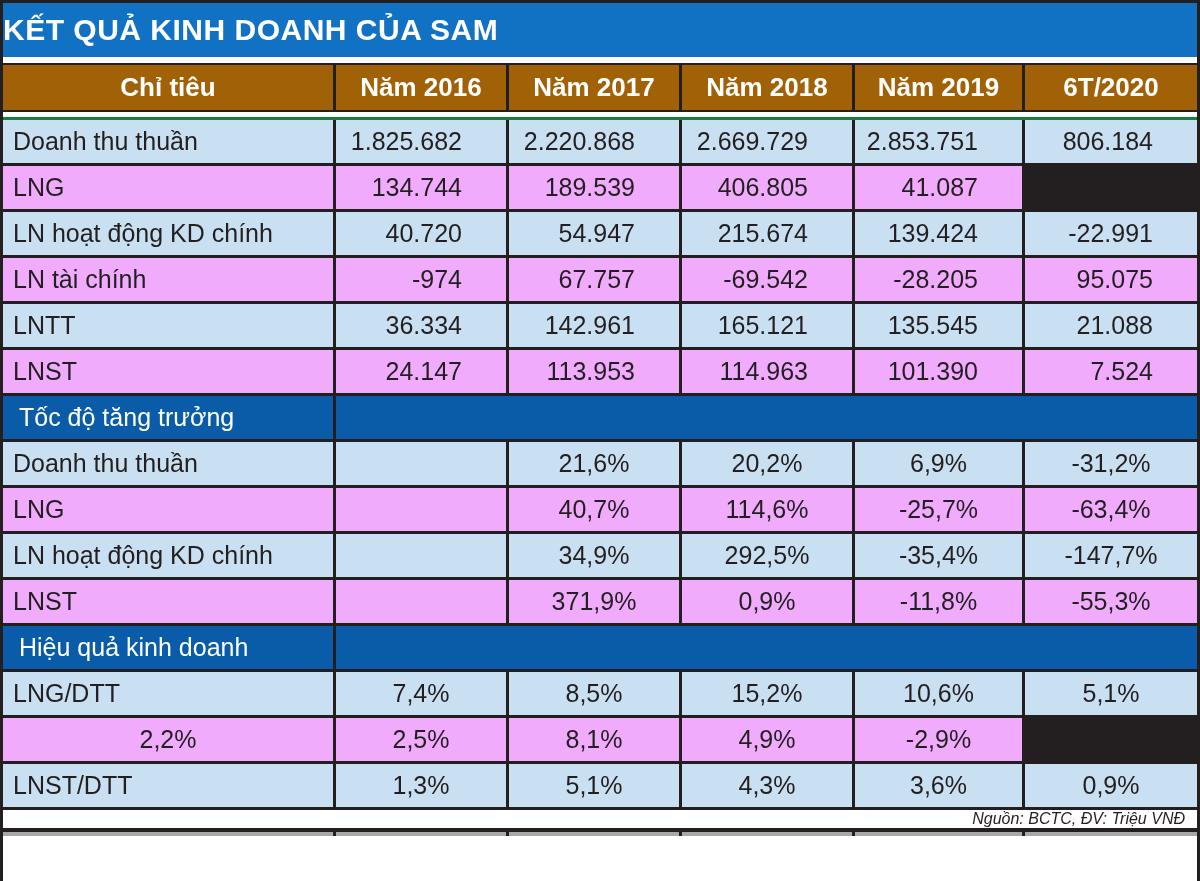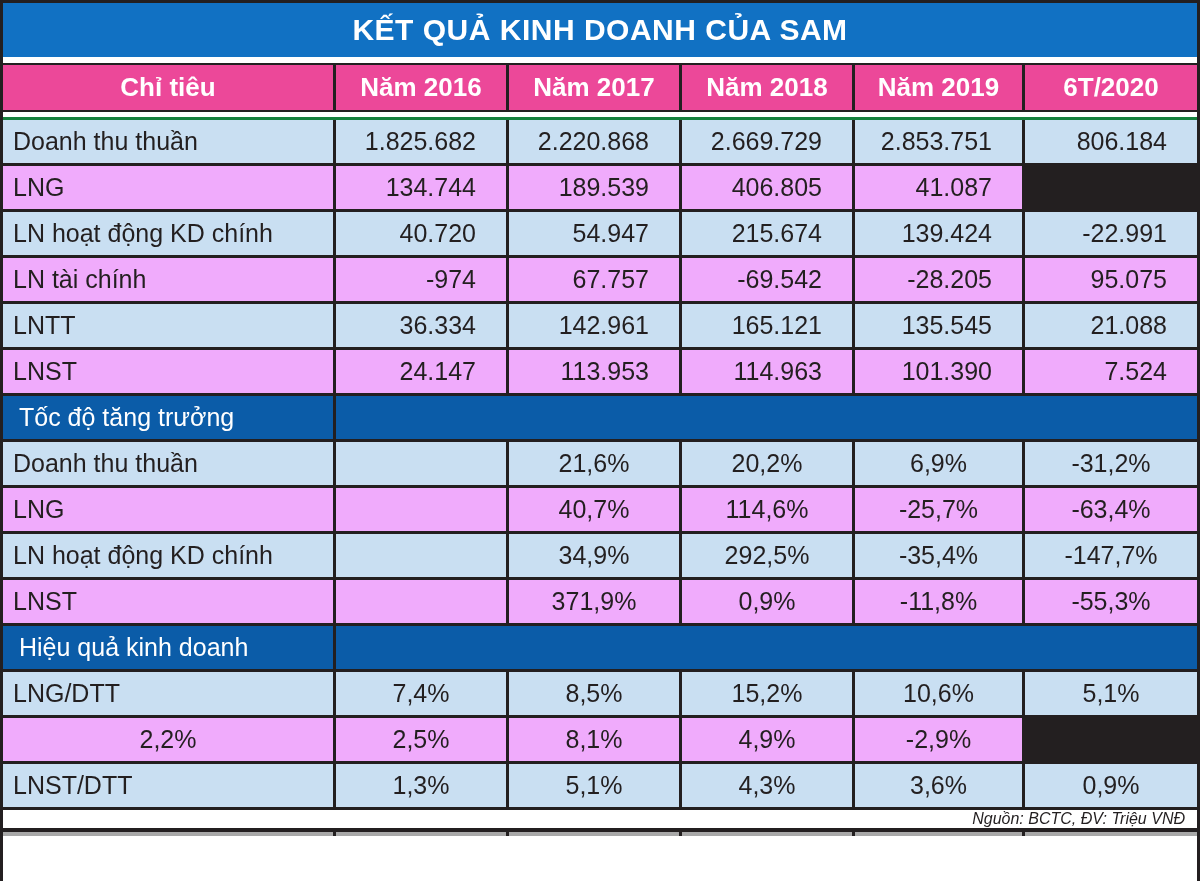--- a/index.html
+++ b/index.html
@@ -26,35 +26,35 @@
     column-gap: 3px;
     background: #231f20;
   }
 
   .title-bar {
     height: 54px;
     background: #1171c3;
     color: #ffffff;
     font-size: 30px;
     font-weight: bold;
-    text-align: center;
+    text-align: left;
     line-height: 54px;
     letter-spacing: 0.5px;
   }
 
   .gap-a { height: 6px; background: #ffffff; }
   .gap-b { height: 5px; background: #ffffff; }
 
   .header-row {
     height: 49px;
     border-top: 2px solid #231f20;
     border-bottom: 2px solid #231f20;
   }
   .header-cell {
-    background: #ec4899;
+    background: #a16207;
     color: #ffffff;
     font-size: 26px;
     font-weight: bold;
     display: flex;
     align-items: center;
     justify-content: center;
     white-space: nowrap;
   }
 
   .table-body { border-top: 3px solid #15803d; }
@@ -67,21 +67,21 @@
     display: flex;
     align-items: center;
     font-size: 25px;
     white-space: nowrap;
     overflow: hidden;
   }
   .row-alt  .cell { background: #c9dff2; }
   .row-plain .cell { background: #f0abfc; }
 
   .cell-label { justify-content: flex-start; padding-left: 10px; }
-  .cell-number { justify-content: flex-end; padding-right: 30px; text-align: right; }
+  .cell-number { justify-content: flex-end; padding-right: 44px; text-align: right; }
   .cell-percent { justify-content: center; }
 
   .section-row .cell {
     background: #0b5ca8;
     color: #ffffff;
     padding-left: 16px;
   }
   .section-row .cell-span { grid-column: 2 / -1; }
 
   .footer-bar {

